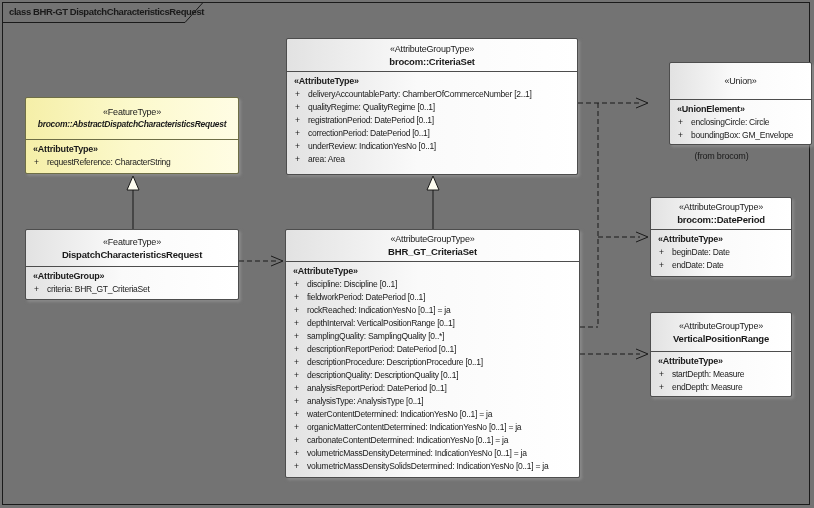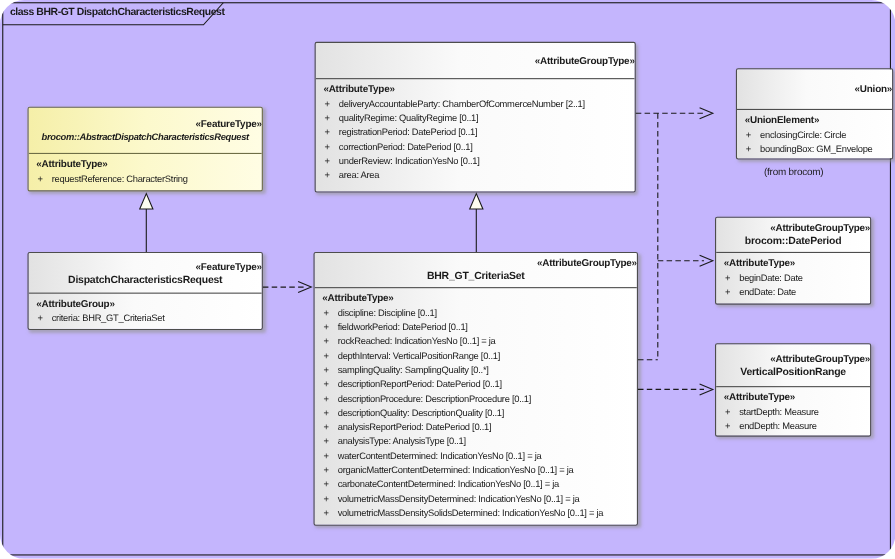--- a/index.html
+++ b/index.html
@@ -1,37 +1,37 @@
 <!DOCTYPE html>
 <html><head>
 <meta charset="utf-8">
 <style>
   html,body{margin:0;padding:0;background:#ffffff;}
   #canvas{
-    position:relative;width:814px;height:508px;background:#c4b5fd;
-    font-family:"Liberation Sans", sans-serif;color:#1a1a1a;overflow:hidden;border-radius:22px;
+    position:relative;width:814px;height:508px;background:#737373;
+    font-family:"Liberation Sans", sans-serif;color:#1a1a1a;overflow:hidden;
   }
   
   #frame-tab-label{
     position:absolute;left:9px;top:6px;font-size:9.5px;font-weight:bold;
     letter-spacing:-0.4px;white-space:nowrap;
   }
   
   .uml-box{
     position:absolute;border:1px solid #4d4d4d;border-radius:2px;
     box-shadow:2px 2px 3px rgba(150,150,150,0.65);
     background:linear-gradient(to right,#e2e2e2,#fafafa 45%,#ffffff);
     overflow:hidden;box-sizing:border-box;
   }
   .uml-box.yellow{
     border-color:#6e6e46;
     background:linear-gradient(to right,#f5efa8,#fcf9cc 50%,#fffde4);
   }
   .hdr{display:flex;flex-direction:column;justify-content:center;text-align:center;box-sizing:border-box;}
-  .stereo{font-size:9px;font-weight:bold;line-height:12px;letter-spacing:-0.2px;text-align:right;}
+  .stereo{font-size:9px;font-weight:normal;line-height:12px;letter-spacing:-0.2px;}
   .cname{font-size:9.5px;font-weight:bold;line-height:13px;letter-spacing:-0.2px;white-space:nowrap;}
   .cname.abstract{font-style:italic;font-size:8.5px;letter-spacing:-0.3px;}
   .body{border-top:1px solid #4d4d4d;padding-top:3px;box-sizing:border-box;}
   .yellow .body{border-top-color:#6e6e46;}
   .section{font-size:9px;font-weight:bold;line-height:13px;padding-left:7px;letter-spacing:-0.2px;}
   .attr{display:flex;line-height:13px;padding-left:8px;white-space:nowrap;}
   .vis{width:13px;font-size:8.5px;flex:0 0 13px;}
   .atext{font-size:8.5px;letter-spacing:-0.25px;}
   .note-text{
     position:absolute;font-size:9px;text-align:center;letter-spacing:-0.2px;
@@ -77,20 +77,21 @@
       <div class="attr">
         <span class="vis">+</span>
         <span class="atext">criteria: BHR_GT_CriteriaSet</span>
       </div>
     </div>
   </div>
 
   <div class="uml-box" style="left:286px;top:38px;width:292px;height:137px;">
     <div class="hdr" style="height:32px;">
       <div class="stereo">«AttributeGroupType»</div>
+      <div class="cname">brocom::CriteriaSet</div>
     </div>
     <div class="body">
       <div class="section">«AttributeType»</div>
       <div class="attr">
           <span class="vis">+</span>
           <span class="atext">deliveryAccountableParty: ChamberOfCommerceNumber [2..1]</span>
         </div>
       <div class="attr">
           <span class="vis">+</span>
           <span class="atext">qualityRegime: QualityRegime [0..1]</span>

